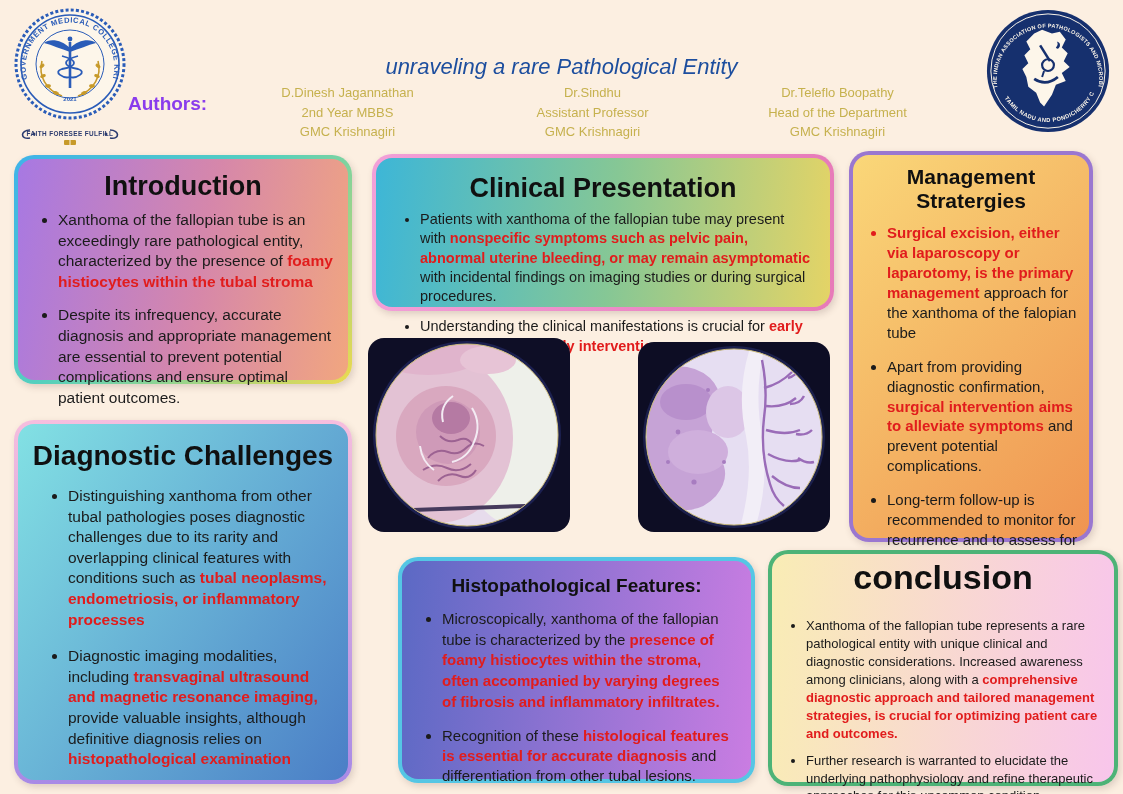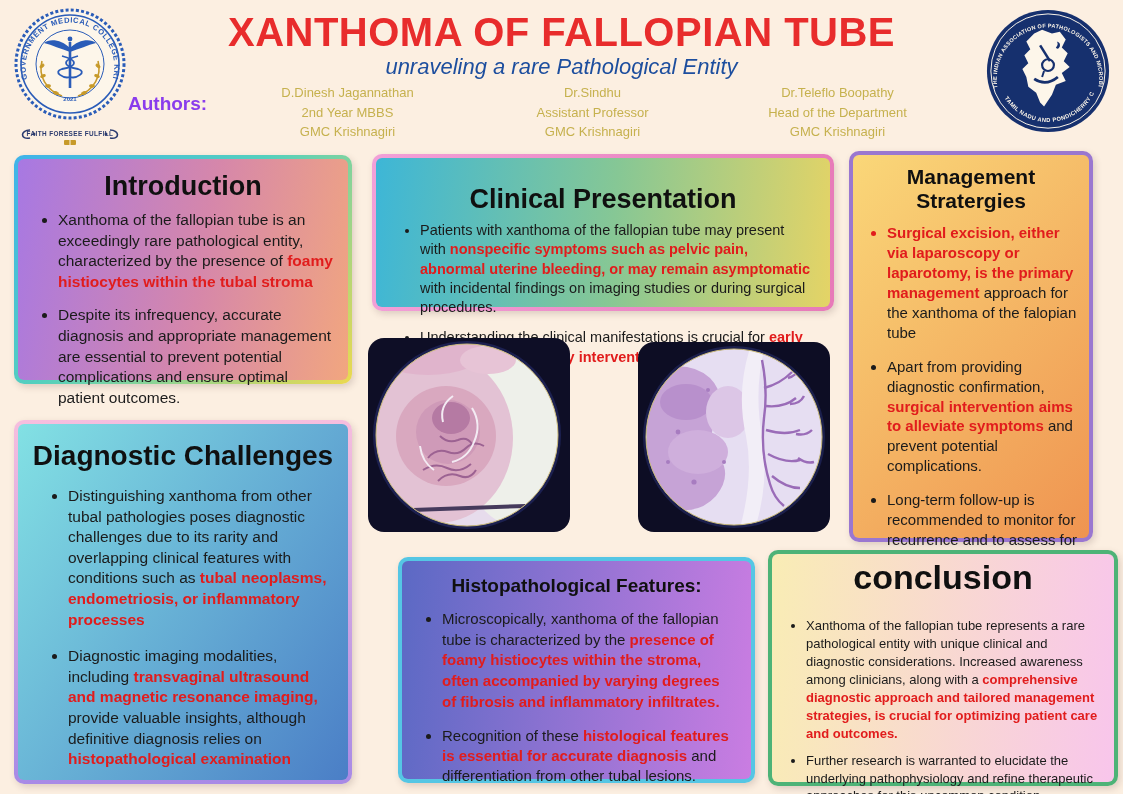--- a/index.html
+++ b/index.html
@@ -13,37 +13,37 @@
     font-size:22px;font-weight:400;font-style:italic;color:#1d4e9e;}
   .authors-label{position:absolute;top:93px;left:128px;font-size:19px;font-weight:700;color:#8a3cec;}
   .authors-row{position:absolute;top:83px;left:225px;width:735px;display:flex;}
   .author{flex:1;text-align:center;font-size:13px;line-height:1.5;color:#c6b14e;}
 
   .logo{position:absolute;}
   .logo-left{top:6px;left:12px;width:122px;height:142px;}
   .logo-right{top:8px;left:982px;width:132px;height:130px;}
 
   
-  .box{position:absolute;border:4px solid transparent;border-radius:10px;
+  .box{position:absolute;border:4px solid transparent;border-radius:20px;
        background-origin:border-box;background-clip:padding-box,border-box;
        box-shadow:2px 3px 7px rgba(80,50,50,.18);color:#1b1b1b;box-sizing:border-box;}
   .box h2{text-align:center;font-weight:700;color:#101010;margin:6px 0 8px;}
   .box ul{margin:0;padding-left:26px;}
   .box li{margin-bottom:13px;line-height:1.33;}
   .hl{color:#e11c1c;font-weight:700;}
   li.marker-red::marker{color:#e11c1c;}
   li.small{font-size:12.5px;line-height:1.38;}
 
   .intro{left:14px;top:155px;width:338px;height:229px;padding:6px 14px;
     background-image:linear-gradient(100deg,#a678e4,#d687aa 55%,#f2a77e),
                      linear-gradient(135deg,#3fb3ea,#55d0bd 45%,#ecd94f);}
   .intro h2{font-size:27px;}
   .intro li{font-size:15.5px;}
 
-  .clinical{left:372px;top:154px;width:462px;height:157px;padding:20px 18px;
+  .clinical{left:372px;top:154px;width:462px;height:157px;padding:9px 18px;
     background-image:linear-gradient(95deg,#3cb6d8,#86c795 52%,#e6d465),
                      linear-gradient(95deg,#f2a0d8,#e77ab8);}
   .clinical h2{font-size:27px;margin-bottom:6px;}
   .clinical li{font-size:14.5px;margin-bottom:11px;}
 
   .management{left:849px;top:151px;width:244px;height:391px;padding:6px 10px;
     background-image:linear-gradient(135deg,#fad879,#ef9350),
                      linear-gradient(135deg,#9a77d0,#9a77d0);}
   .management h2{font-size:21px;margin:4px 0 10px;}
   .management ul{padding-left:24px;}
@@ -72,21 +72,20 @@
   
   .figure{position:absolute;}
   .fig-left{left:368px;top:338px;width:202px;height:194px;}
   .fig-right{left:638px;top:342px;width:192px;height:190px;}
 </style>
 </head>
 <body>
 
 <div class="poster">
 
-  <div class="main-title">XANTHOMA OF FALLOPIAN TUBE</div>
   <div class="sub-title">unraveling a rare Pathological Entity</div>
   <div class="authors-label">Authors:</div>
 
   <div class="authors-row">
     <div class="author">
       <div>D.Dinesh Jagannathan</div>
       <div>2nd Year MBBS</div>
       <div>GMC Krishnagiri</div>
     </div>
     <div class="author">

